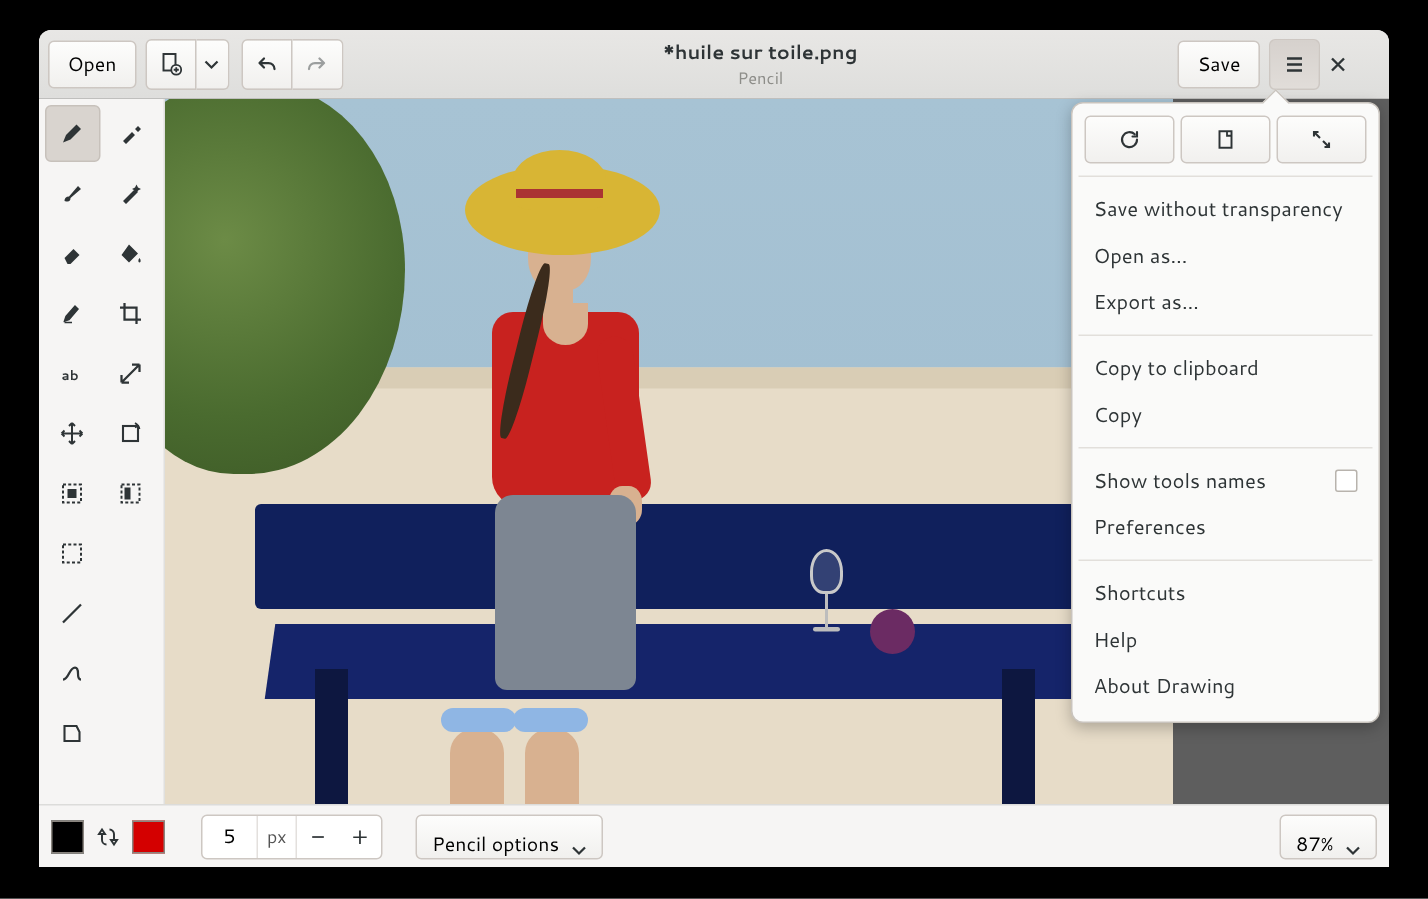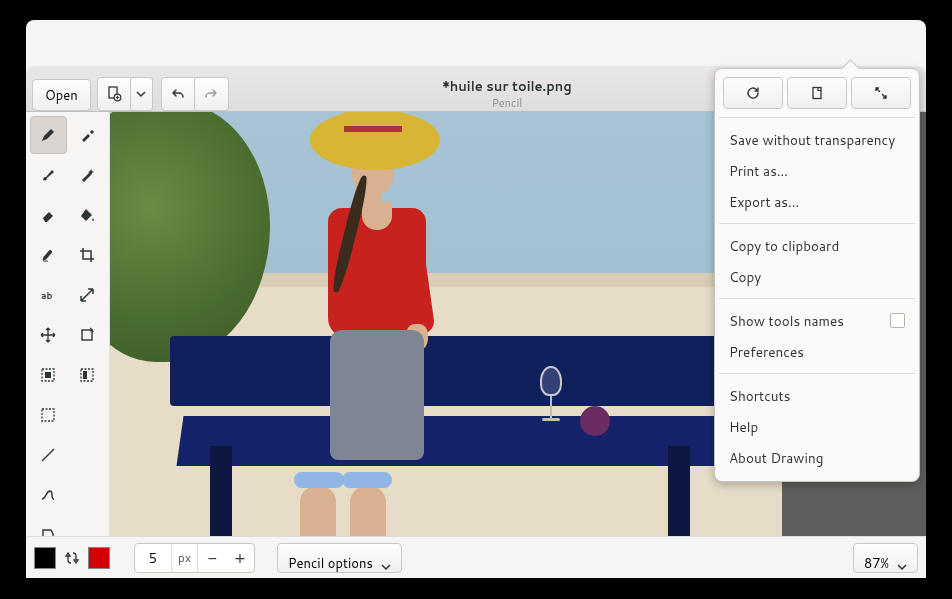--- a/index.html
+++ b/index.html
@@ -1,18 +1,18 @@
 <!DOCTYPE html>
 <html><head>
 <meta charset="utf-8">
 <style>
 * { box-sizing: border-box; margin: 0; padding: 0; font-family: "Cantarell", "Segoe UI", sans-serif; }
 body { background: #000; width: 952px; height: 599px; overflow: hidden; }
 .window { position: absolute; left: 26px; top: 20px; width: 900px; height: 558px; background: #f6f5f4; border-radius: 8px; box-shadow: 0 4px 16px rgba(0,0,0,0.4); display: flex; flex-direction: column; overflow: visible; }
-.titlebar { height: 46px; background: linear-gradient(#e8e7e5, #dededc); border-bottom: 1px solid #bfbfbd; display: flex; align-items: flex-end; padding: 0 6px; border-radius: 8px 8px 0 0; margin-top: 46px; }
+.titlebar { height: 46px; background: linear-gradient(#e8e7e5, #dededc); border-bottom: 1px solid #bfbfbd; display: flex; align-items: center; padding: 0 6px; border-radius: 8px 8px 0 0; }
 .btn { background: linear-gradient(#fdfdfc,#f1f0ee); border: 1px solid #cdc7c2; border-radius: 4px; padding: 6px 12px; font-size: 13px; cursor: pointer; display: inline-flex; align-items: center; justify-content: center; }
 .btn:active, .btn.active { background: linear-gradient(#d6d1cd,#e1ddd9); }
 .iconbtn { width: 34px; height: 34px; padding: 0; }
 .linked { display: flex; }
 .linked .btn { border-radius: 0; }
 .linked .btn:first-child { border-radius: 4px 0 0 4px; }
 .linked .btn:last-child { border-radius: 0 4px 4px 0; border-left: none; }
 .titlecenter { flex: 1; text-align: center; }
 .titlecenter .fname { font-size: 13px; font-weight: 600; color: #2e3436; }
 .titlecenter .sub { font-size: 11px; color: #8d8d89; }
@@ -315,21 +315,21 @@
           </svg>
         </button>
       <button class="btn">
           <svg width="14" height="14" viewBox="0 0 14 14">
             <path d="M2 5V2h3M12 9v3H9M2 2l4 4M12 12L8 8" fill="none" stroke="#2e3436" stroke-width="1.4"></path>
           </svg>
         </button>
     </div>
     <div class="sep"></div>
     <div class="mi">Save without transparency</div>
-    <div class="mi">Print as…</div>
+    <div class="mi">Open as…</div>
     <div class="mi">Export as…</div>
     <div class="sep"></div>
     <div class="mi">Copy to clipboard</div>
     <div class="mi">Copy</div>
     <div class="sep"></div>
     <div class="mi">
         <span>Show tools names</span>
         <span class="chk"></span>
       </div>
     <div class="mi">Preferences</div>

